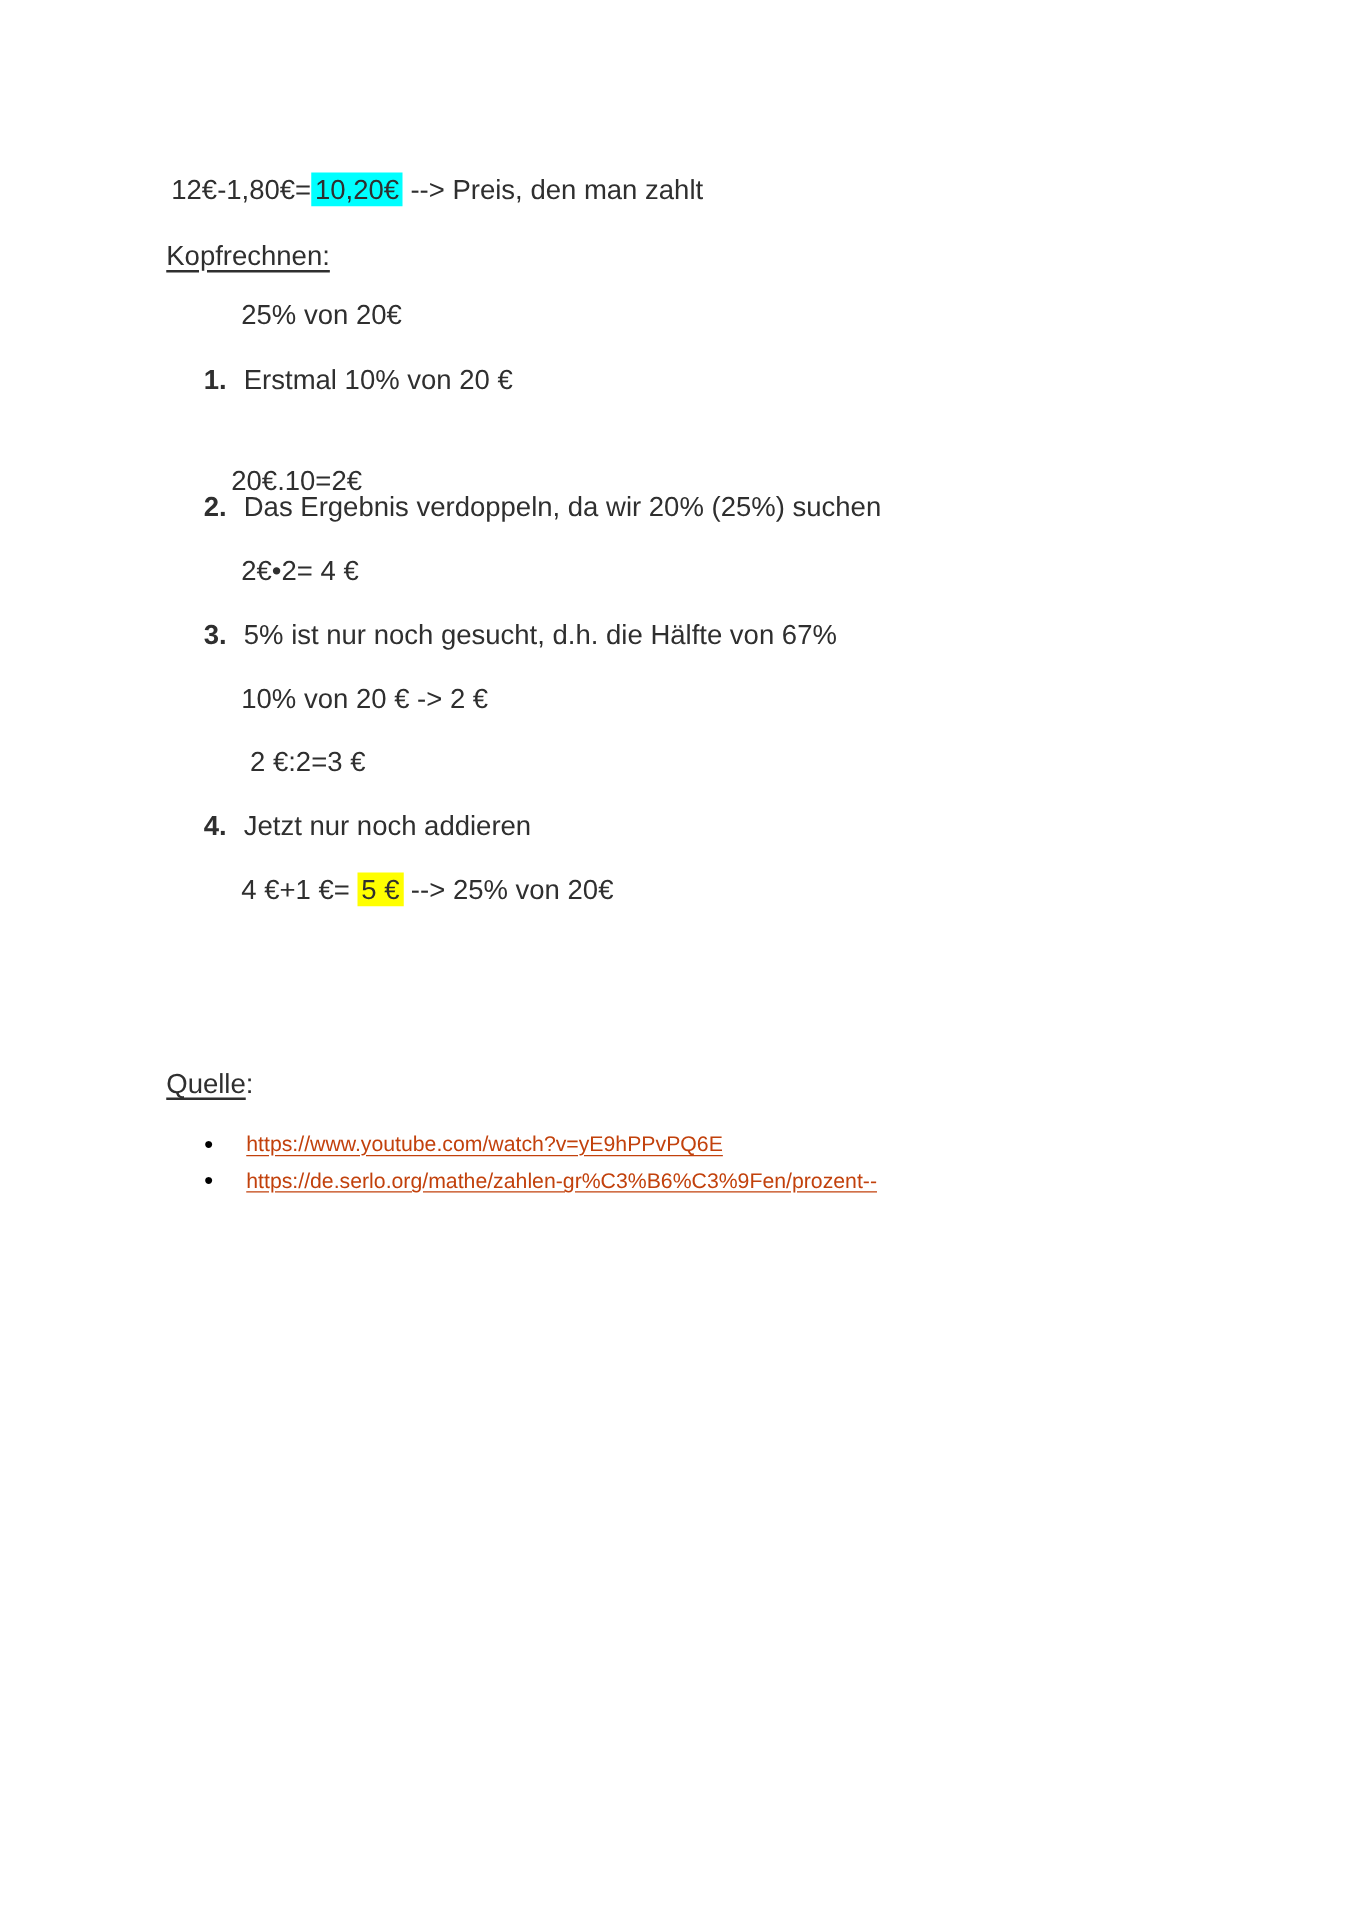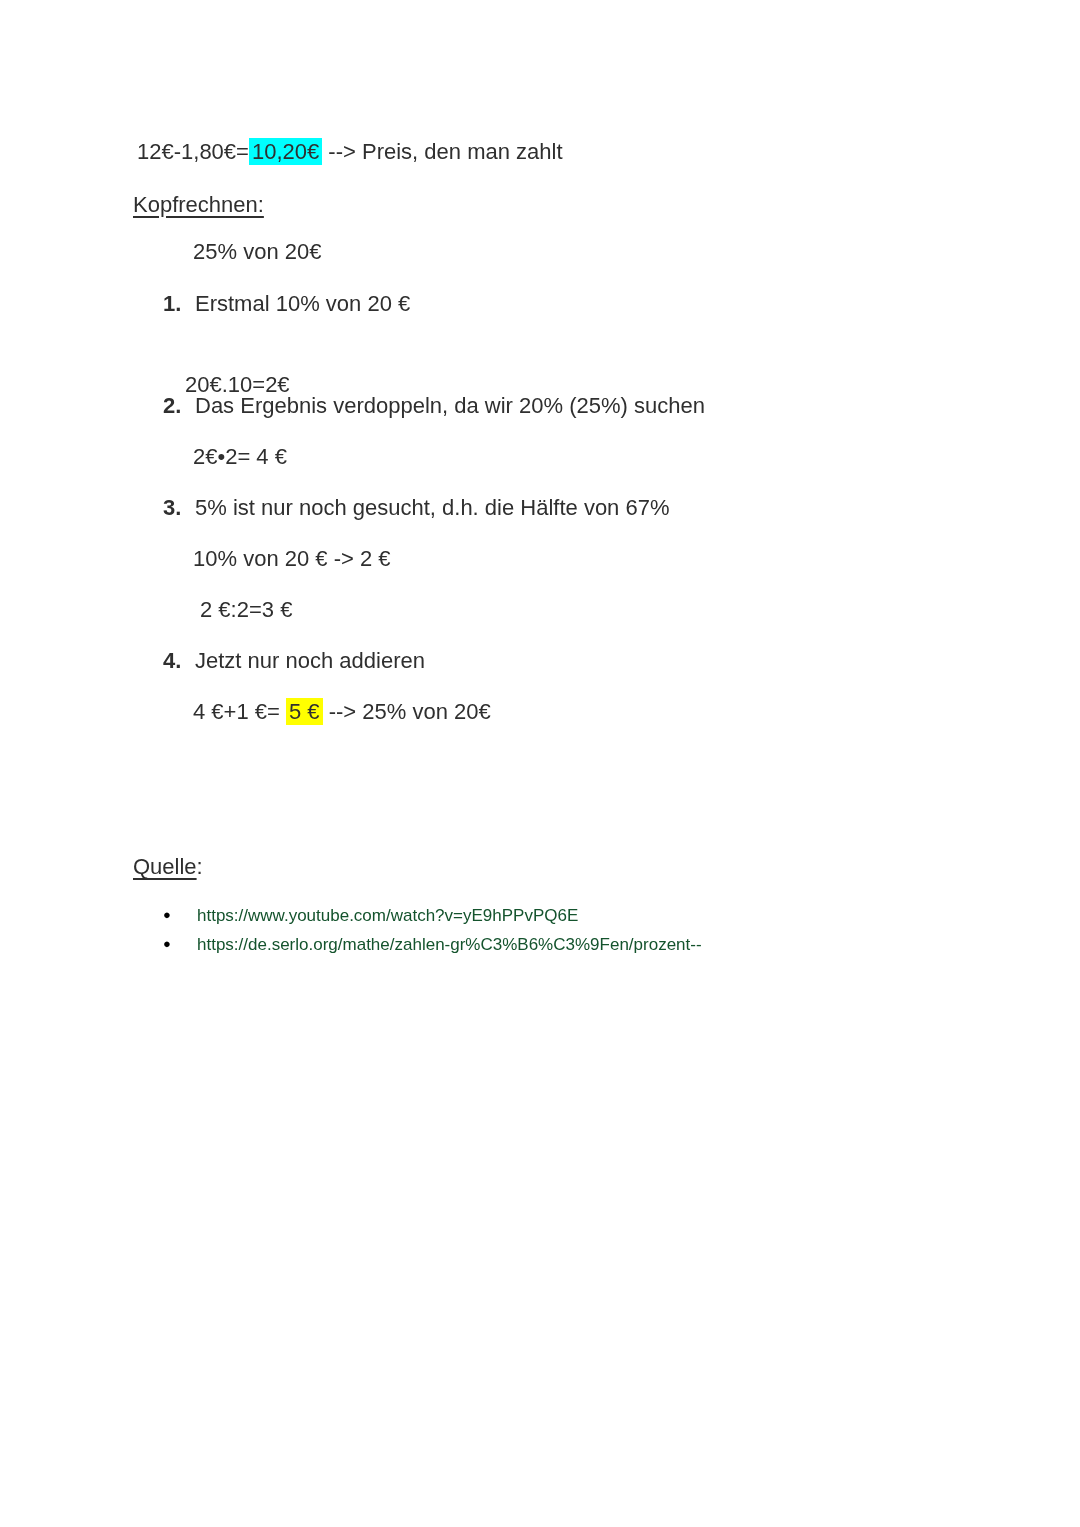--- a/index.html
+++ b/index.html
@@ -46,21 +46,22 @@
     white-space: nowrap;
   }
   .bullet {
     display: inline-block;
     width: 34px;
     font-size: 13px;
     color: #000000;
     vertical-align: 2px;
   }
   .src-line a {
-    color: #14532d;
+    color: #c2410c;
+    text-decoration: underline;
     text-underline-offset: 3px;
     cursor: pointer;
   }
 </style>
 </head>
 <body>
 
 <div class="page">
 
   <div class="line" style="left:137px; top:140px;">

